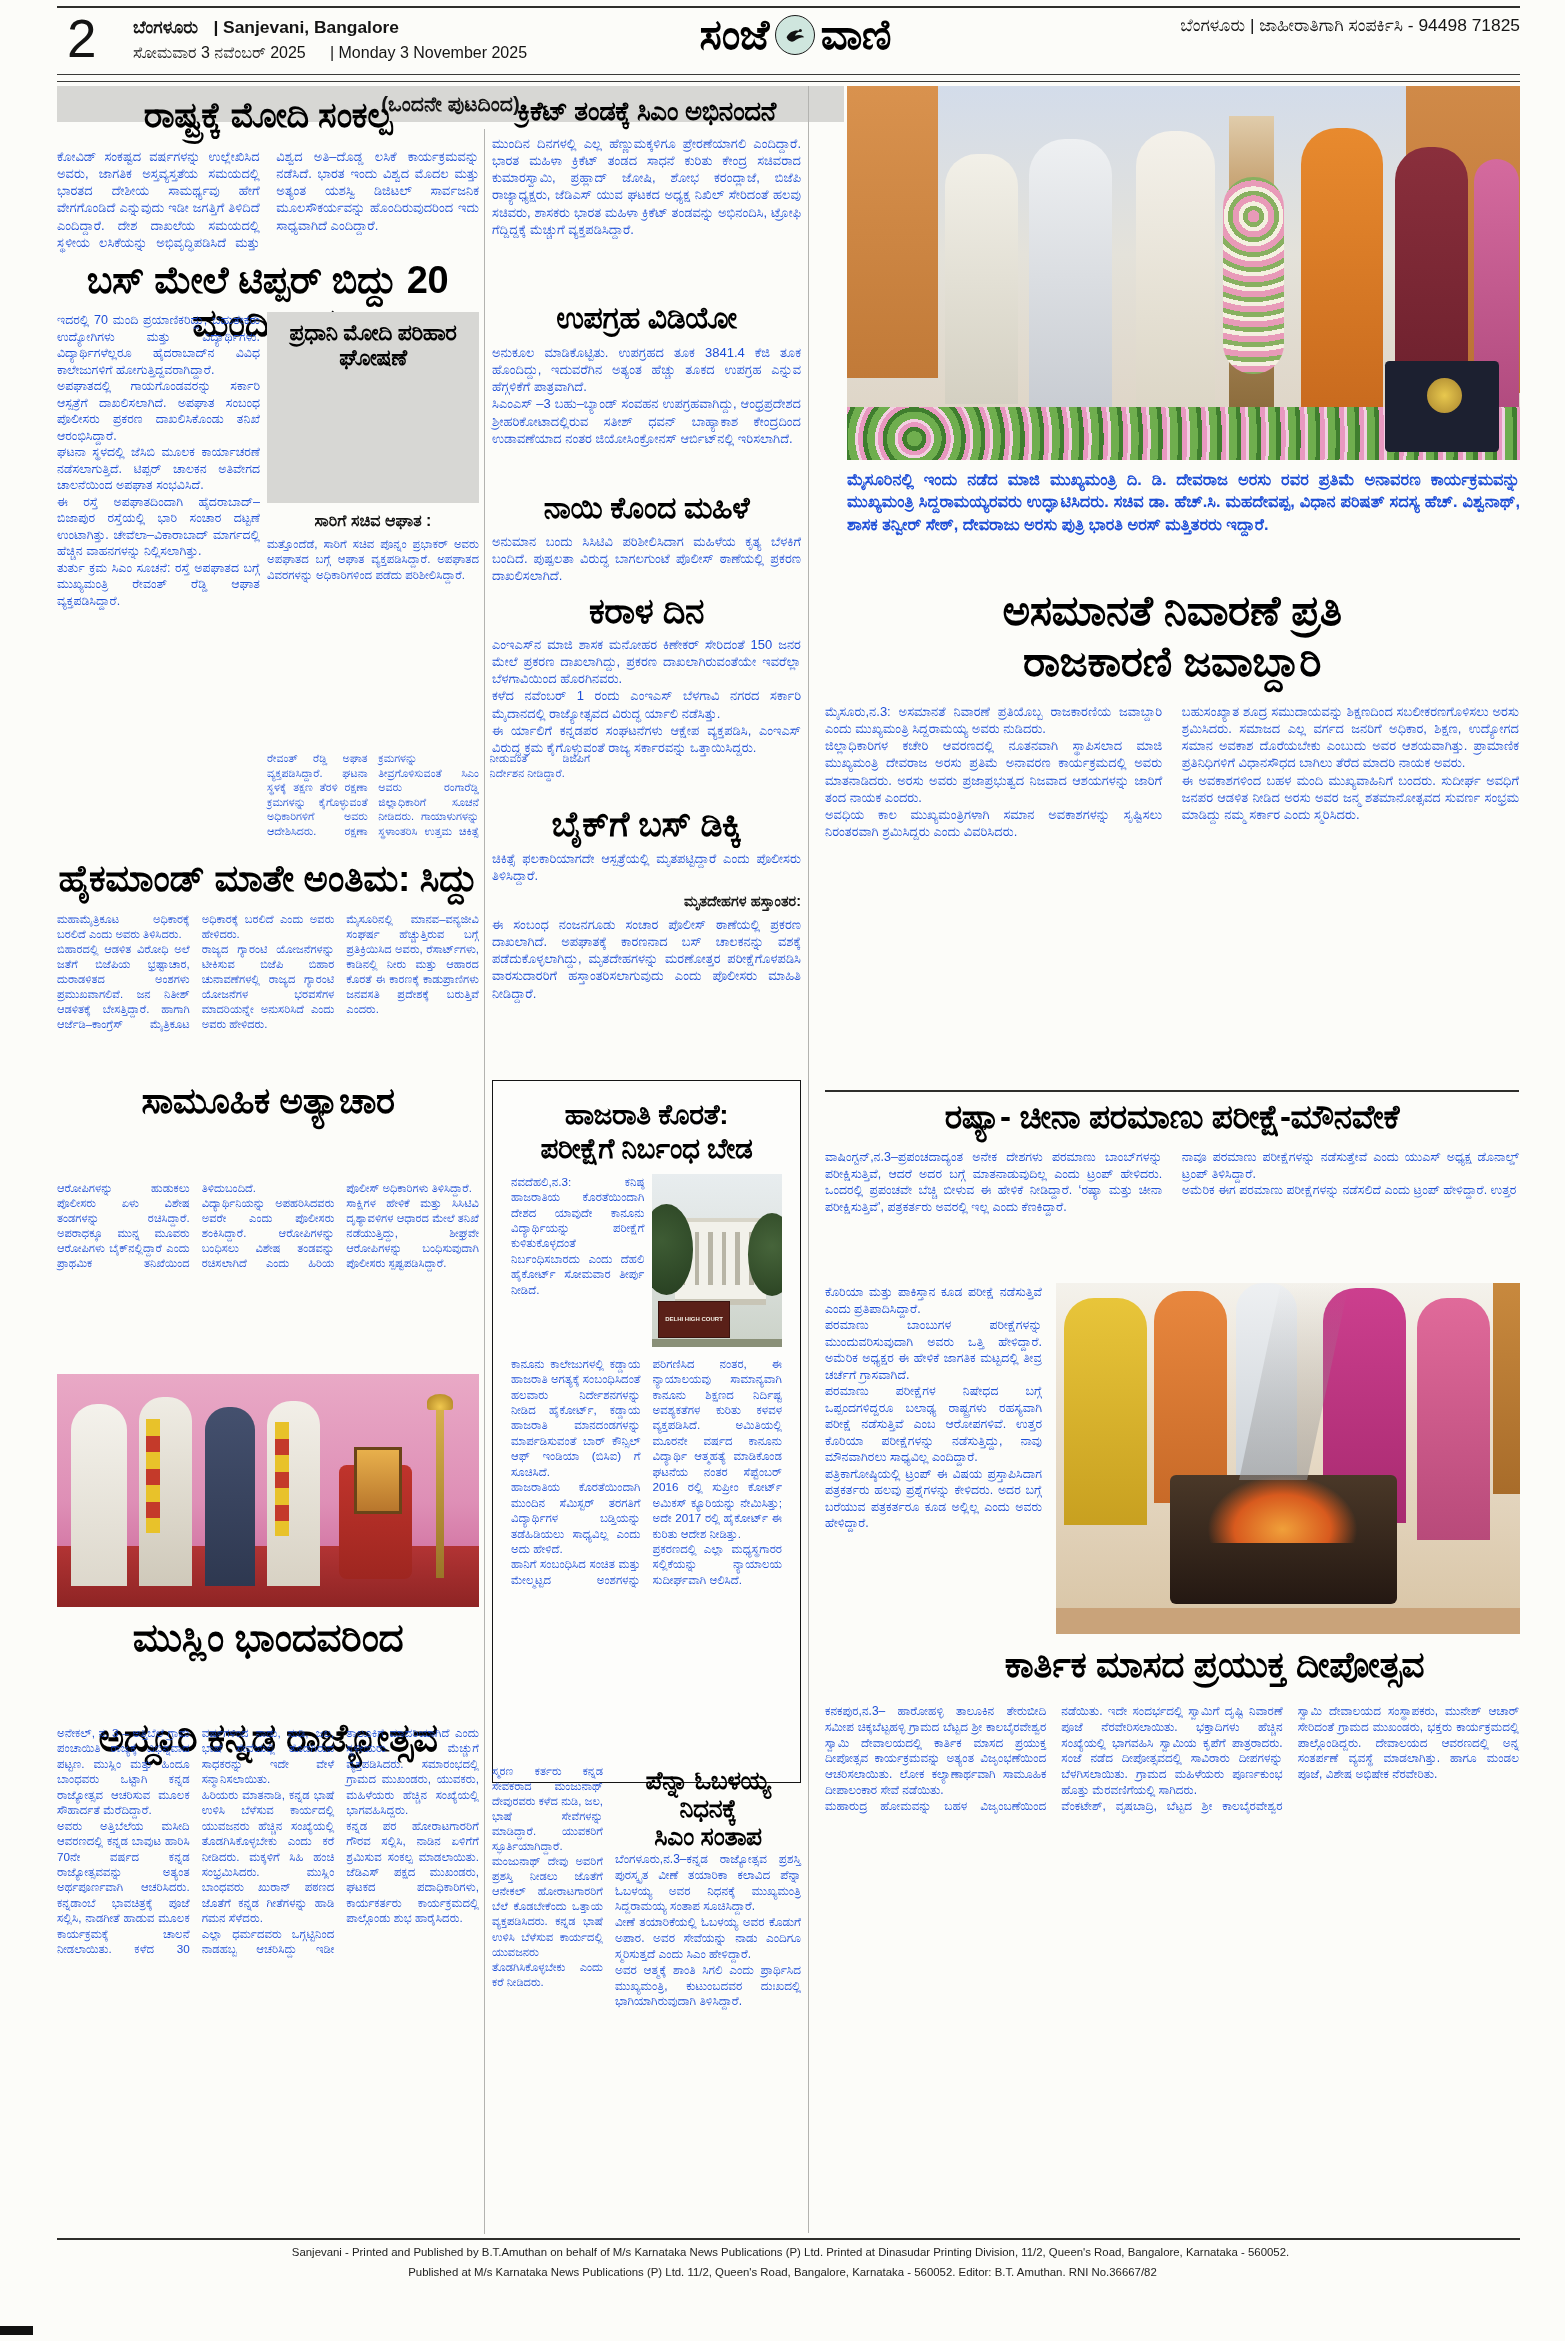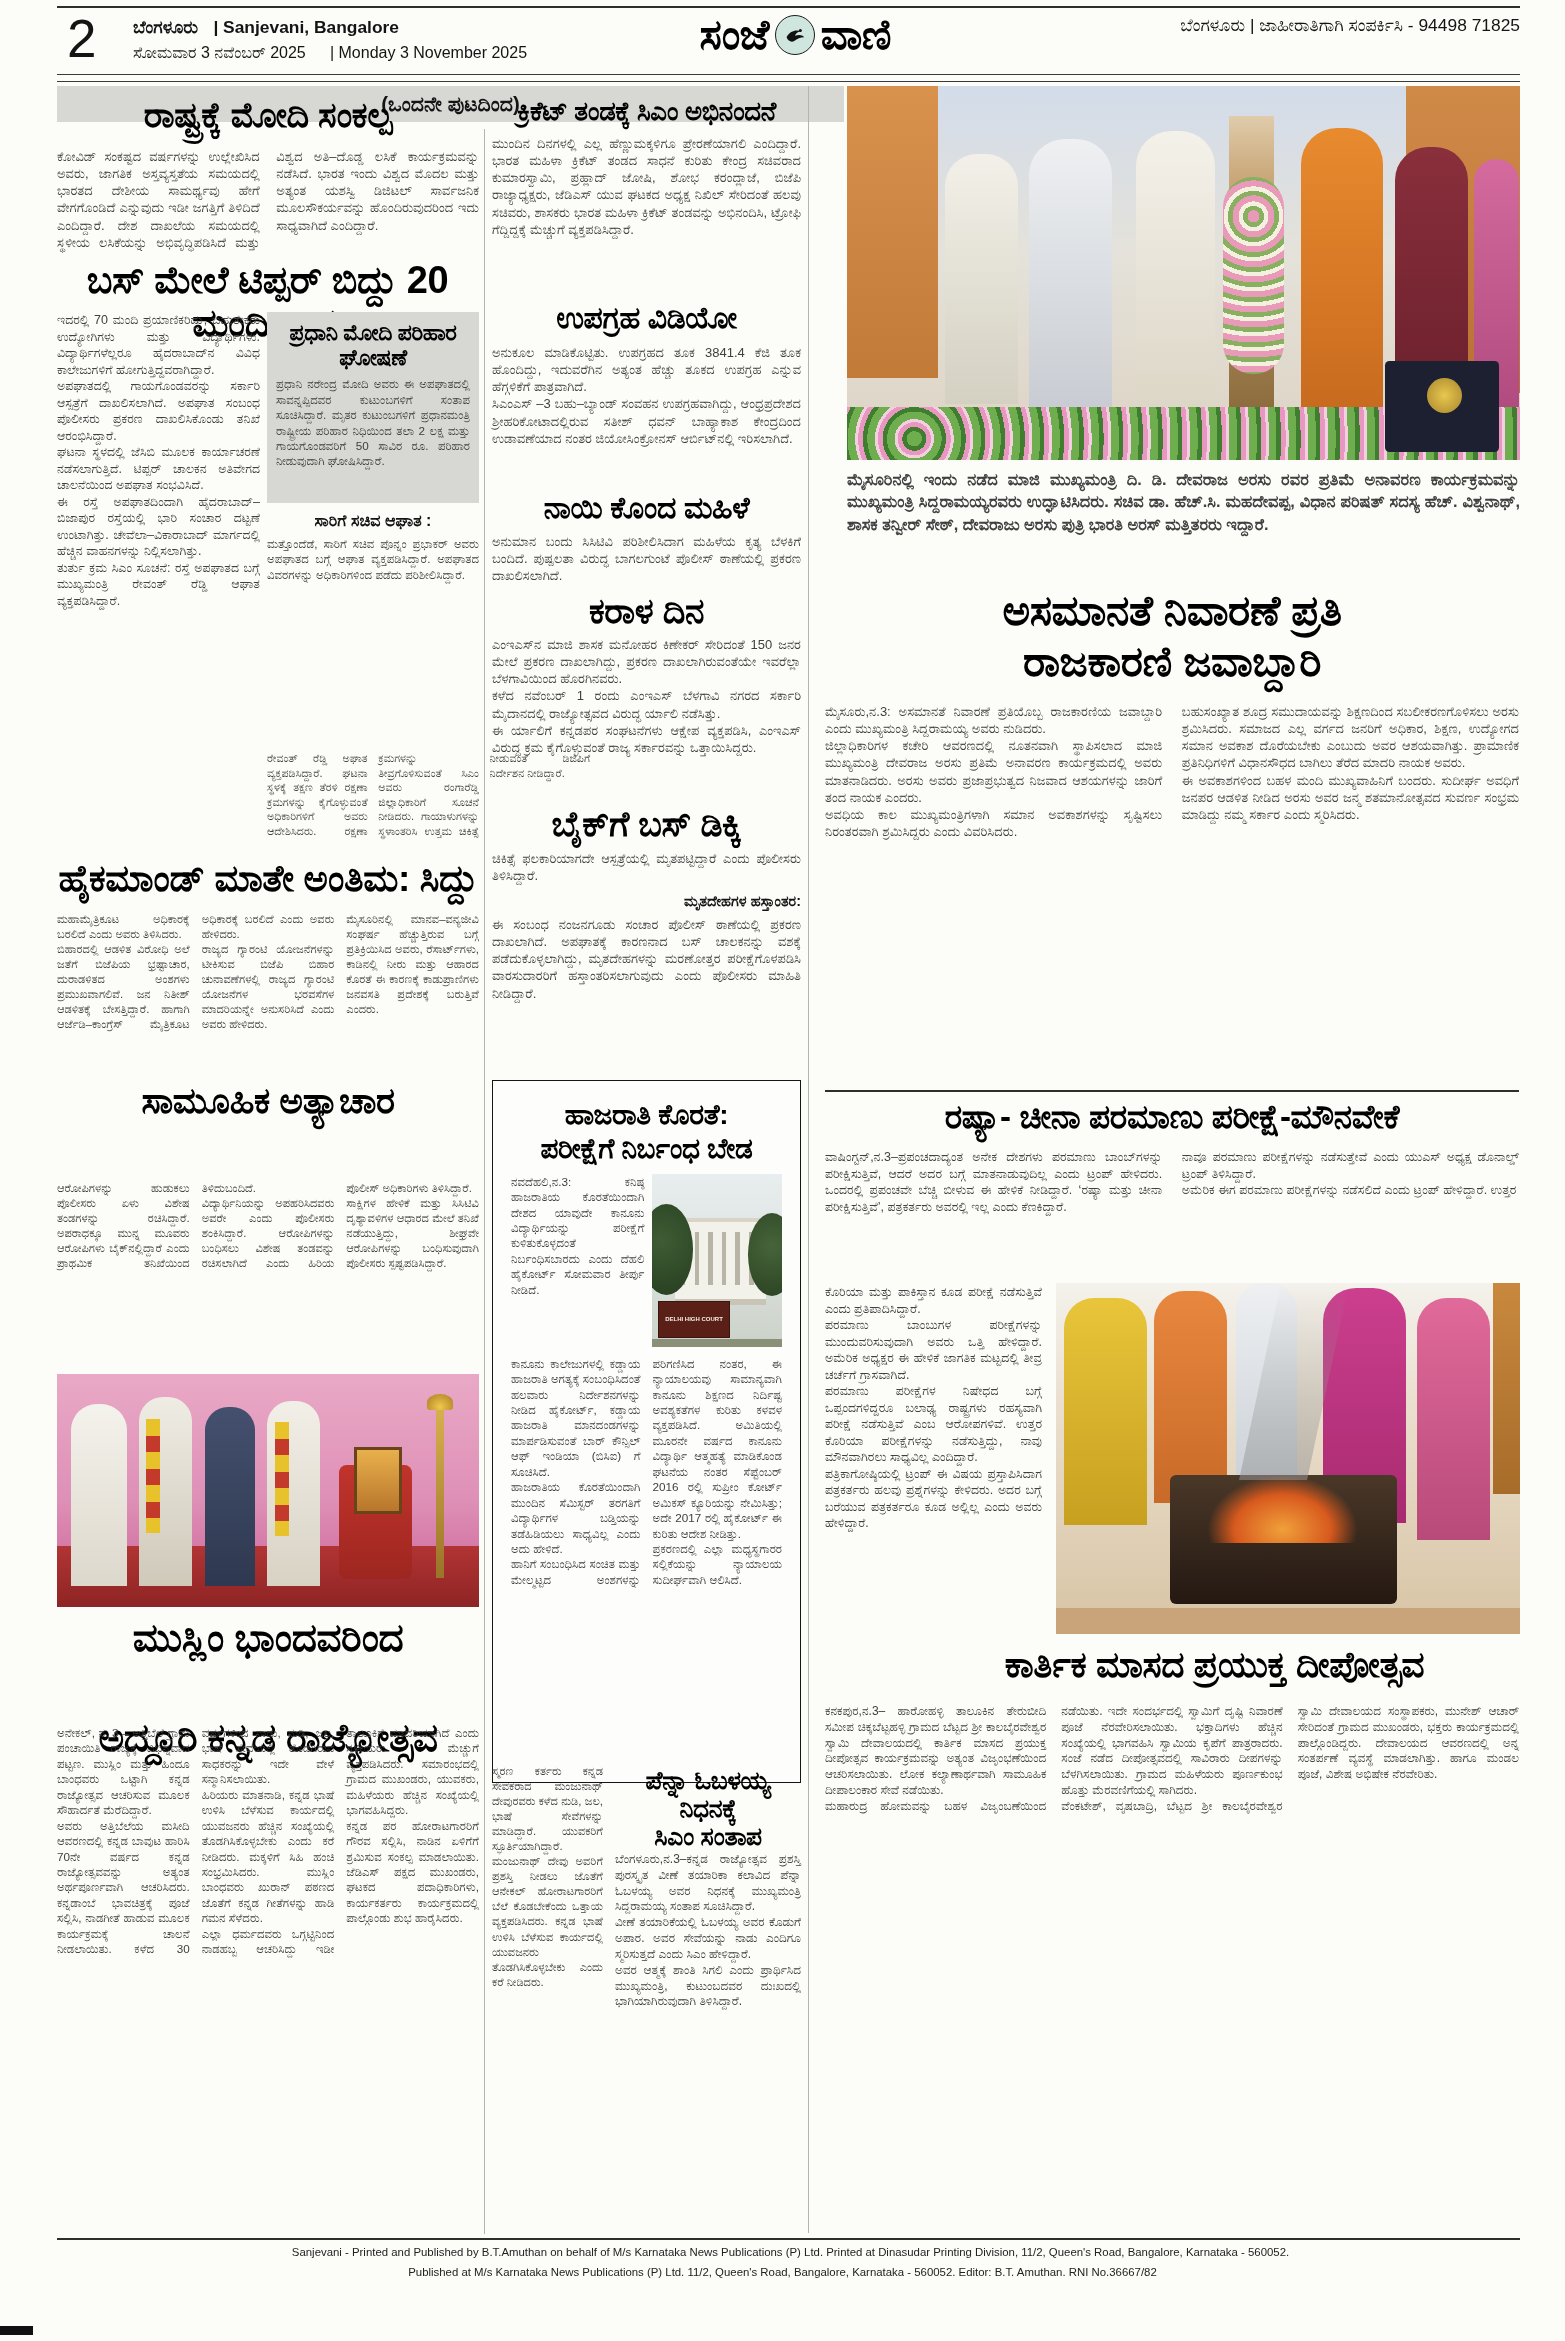--- a/index.html
+++ b/index.html
@@ -2,21 +2,21 @@
 <html style="font-size:12px"><head>
 <meta charset="utf-8">
 <style>
   html,body{margin:0;padding:0;background:#8a8a8a;}
   .page{position:relative;width:1565px;height:2342px;background:#fcfcf9;
         font-family:"Liberation Sans",sans-serif;color:#141414;overflow:hidden;margin:0 auto;}
   .abs{position:absolute;}
   .jt{text-align:justify;text-justify:inter-word;}
   .pre{white-space:pre-line;}
   .hd{font-weight:800;text-align:center;line-height:1.12;letter-spacing:-0.4px;color:#000;}
-  .bd{line-height:1.32;color:#404040;}
+  .bd{line-height:1.32;color:#1d4ed8;}
   .gray{background:#d7d7d4;}
   .c2{column-count:2;column-gap:16.7px;}
   .c3{column-count:3;column-gap:13.6px;}
   .vline{width:0.8px;background:#b3b3b0;}
   .hline{background:#2e2e2c;}
   .small{font-size:11.4px;}
   .ph{position:absolute;overflow:hidden;}
   .pa{position:absolute;}
   .masthead{display:flex;align-items:center;justify-content:center;gap:6px;
             font-weight:900;font-size:42px;letter-spacing:-0.8px;color:#000;}
@@ -71,21 +71,20 @@
 
   <div class="abs hd" style="left:53px;top:259px;width:429px;font-size:38px;">ಬಸ್ ಮೇಲೆ ಟಿಪ್ಪರ್ ಬಿದ್ದು 20 ಮಂದಿ ಸಾವು</div>
   <div class="abs bd jt pre" style="left:57px;top:312px;width:203px;height:530px;font-size:12.5px;">ಇದರಲ್ಲಿ 70 ಮಂದಿ ಪ್ರಯಾಣಿಕರಿದ್ದು, ಬಹುತೇಕರು ಉದ್ಯೋಗಿಗಳು ಮತ್ತು ವಿದ್ಯಾರ್ಥಿಗಳು. ವಿದ್ಯಾರ್ಥಿಗಳೆಲ್ಲರೂ ಹೈದರಾಬಾದ್‌ನ ವಿವಿಧ ಕಾಲೇಜುಗಳಿಗೆ ಹೋಗುತ್ತಿದ್ದವರಾಗಿದ್ದಾರೆ.
 ಅಪಘಾತದಲ್ಲಿ ಗಾಯಗೊಂಡವರನ್ನು ಸರ್ಕಾರಿ ಆಸ್ಪತ್ರೆಗೆ ದಾಖಲಿಸಲಾಗಿದೆ. ಅಪಘಾತ ಸಂಬಂಧ ಪೊಲೀಸರು ಪ್ರಕರಣ ದಾಖಲಿಸಿಕೊಂಡು ತನಿಖೆ ಆರಂಭಿಸಿದ್ದಾರೆ.
 ಘಟನಾ ಸ್ಥಳದಲ್ಲಿ ಜೆಸಿಬಿ ಮೂಲಕ ಕಾರ್ಯಾಚರಣೆ ನಡೆಸಲಾಗುತ್ತಿದೆ. ಟಿಪ್ಪರ್ ಚಾಲಕನ ಅತಿವೇಗದ ಚಾಲನೆಯಿಂದ ಅಪಘಾತ ಸಂಭವಿಸಿದೆ.
 ಈ ರಸ್ತೆ ಅಪಘಾತದಿಂದಾಗಿ ಹೈದರಾಬಾದ್–ಬಿಜಾಪುರ ರಸ್ತೆಯಲ್ಲಿ ಭಾರಿ ಸಂಚಾರ ದಟ್ಟಣೆ ಉಂಟಾಗಿತ್ತು. ಚೇವೆಲಾ–ವಿಕಾರಾಬಾದ್ ಮಾರ್ಗದಲ್ಲಿ ಹೆಚ್ಚಿನ ವಾಹನಗಳನ್ನು ನಿಲ್ಲಿಸಲಾಗಿತ್ತು.
 ತುರ್ತು ಕ್ರಮ ಸಿಎಂ ಸೂಚನೆ: ರಸ್ತೆ ಅಪಘಾತದ ಬಗ್ಗೆ ಮುಖ್ಯಮಂತ್ರಿ ರೇವಂತ್ ರೆಡ್ಡಿ ಆಘಾತ ವ್ಯಕ್ತಪಡಿಸಿದ್ದಾರೆ.</div>
 
   <div class="abs gray" style="left:267px;top:312px;width:212px;height:191px;padding:7.6px 9px;box-sizing:border-box;">
     <div class="hd" style="font-size:22px;line-height:1.15;margin-bottom:6px;">ಪ್ರಧಾನಿ ಮೋದಿ ಪರಿಹಾರ ಘೋಷಣೆ</div>
-    <div class="bd jt" style="font-size:11.7px;">ಪ್ರಧಾನಿ ನರೇಂದ್ರ ಮೋದಿ ಅವರು ಈ ಅಪಘಾತದಲ್ಲಿ ಸಾವನ್ನಪ್ಪಿದವರ ಕುಟುಂಬಗಳಿಗೆ ಸಂತಾಪ ಸೂಚಿಸಿದ್ದಾರೆ. ಮೃತರ ಕುಟುಂಬಗಳಿಗೆ ಪ್ರಧಾನಮಂತ್ರಿ ರಾಷ್ಟ್ರೀಯ ಪರಿಹಾರ ನಿಧಿಯಿಂದ ತಲಾ 2 ಲಕ್ಷ ಮತ್ತು ಗಾಯಗೊಂಡವರಿಗೆ 50 ಸಾವಿರ ರೂ. ಪರಿಹಾರ ನೀಡುವುದಾಗಿ ಘೋಷಿಸಿದ್ದಾರೆ.</div>
   </div>
   <div class="abs subhd" style="left:267px;top:512px;width:212px;font-size:16px;">ಸಾರಿಗೆ ಸಚಿವ ಆಘಾತ :</div>
   <div class="abs bd jt" style="left:267px;top:536px;width:212px;height:83px;font-size:11.7px;">ಮತ್ತೊಂದೆಡೆ, ಸಾರಿಗೆ ಸಚಿವ ಪೊನ್ನಂ ಪ್ರಭಾಕರ್ ಅವರು ಅಪಘಾತದ ಬಗ್ಗೆ ಆಘಾತ ವ್ಯಕ್ತಪಡಿಸಿದ್ದಾರೆ. ಅಪಘಾತದ ವಿವರಗಳನ್ನು ಅಧಿಕಾರಿಗಳಿಂದ ಪಡೆದು ಪರಿಶೀಲಿಸಿದ್ದಾರೆ.</div>
   <div class="abs bd jt c2" style="left:267px;top:751px;width:212px;height:100px;font-size:11px;column-gap:10.6px;">ರೇವಂತ್ ರೆಡ್ಡಿ ಅಘಾತ ವ್ಯಕ್ತಪಡಿಸಿದ್ದಾರೆ. ಘಟನಾ ಸ್ಥಳಕ್ಕೆ ತಕ್ಷಣ ತೆರಳಿ ರಕ್ಷಣಾ ಕ್ರಮಗಳನ್ನು ಕೈಗೊಳ್ಳುವಂತೆ ಅಧಿಕಾರಿಗಳಿಗೆ ಅವರು ಆದೇಶಿಸಿದರು. ರಕ್ಷಣಾ ಕ್ರಮಗಳನ್ನು ತೀವ್ರಗೊಳಿಸುವಂತೆ ಸಿಎಂ ಅವರು ರಂಗಾರೆಡ್ಡಿ ಜಿಲ್ಲಾಧಿಕಾರಿಗೆ ಸೂಚನೆ ನೀಡಿದರು. ಗಾಯಾಳುಗಳನ್ನು ಸ್ಥಳಾಂತರಿಸಿ ಉತ್ತಮ ಚಿಕಿತ್ಸೆ ನೀಡುವಂತೆ ಡಿಜಿಪಿಗೆ ನಿರ್ದೇಶನ ನೀಡಿದ್ದಾರೆ.</div>
 
   <div class="abs hd" style="left:57px;top:858px;width:422px;font-size:37px;">ಹೈಕಮಾಂಡ್ ಮಾತೇ ಅಂತಿಮ: ಸಿದ್ದು</div>
   <div class="abs bd jt pre c3" style="left:57px;top:912px;width:422px;height:161px;font-size:11.4px;column-gap:12px;">ಮಹಾಮೈತ್ರಿಕೂಟ ಅಧಿಕಾರಕ್ಕೆ ಬರಲಿದೆ ಎಂದು ಅವರು ತಿಳಿಸಿದರು.
 ಬಿಹಾರದಲ್ಲಿ ಆಡಳಿತ ವಿರೋಧಿ ಅಲೆ ಜತೆಗೆ ಬಿಜೆಪಿಯ ಭ್ರಷ್ಟಾಚಾರ, ದುರಾಡಳಿತದ ಅಂಶಗಳು ಪ್ರಮುಖವಾಗಲಿವೆ. ಜನ ನಿತೀಶ್ ಆಡಳಿತಕ್ಕೆ ಬೇಸತ್ತಿದ್ದಾರೆ. ಹಾಗಾಗಿ ಆರ್ಜೆಡಿ–ಕಾಂಗ್ರೆಸ್ ಮೈತ್ರಿಕೂಟ ಅಧಿಕಾರಕ್ಕೆ ಬರಲಿದೆ ಎಂದು ಅವರು ಹೇಳಿದರು.
 ರಾಜ್ಯದ ಗ್ಯಾರಂಟಿ ಯೋಜನೆಗಳನ್ನು ಟೀಕಿಸುವ ಬಿಜೆಪಿ ಬಿಹಾರ ಚುನಾವಣೆಗಳಲ್ಲಿ ರಾಜ್ಯದ ಗ್ಯಾರಂಟಿ ಯೋಜನೆಗಳ ಭರವಸೆಗಳ ಮಾದರಿಯನ್ನೇ ಅನುಸರಿಸಿದೆ ಎಂದು ಅವರು ಹೇಳಿದರು.
 ಮೈಸೂರಿನಲ್ಲಿ ಮಾನವ–ವನ್ಯಜೀವಿ ಸಂಘರ್ಷ ಹೆಚ್ಚುತ್ತಿರುವ ಬಗ್ಗೆ ಪ್ರತಿಕ್ರಿಯಿಸಿದ ಅವರು, ರೆಸಾರ್ಟ್‌ಗಳು, ಕಾಡಿನಲ್ಲಿ ನೀರು ಮತ್ತು ಆಹಾರದ ಕೊರತೆ ಈ ಕಾರಣಕ್ಕೆ ಕಾಡುಪ್ರಾಣಿಗಳು ಜನವಸತಿ ಪ್ರದೇಶಕ್ಕೆ ಬರುತ್ತಿವೆ ಎಂದರು.</div>

